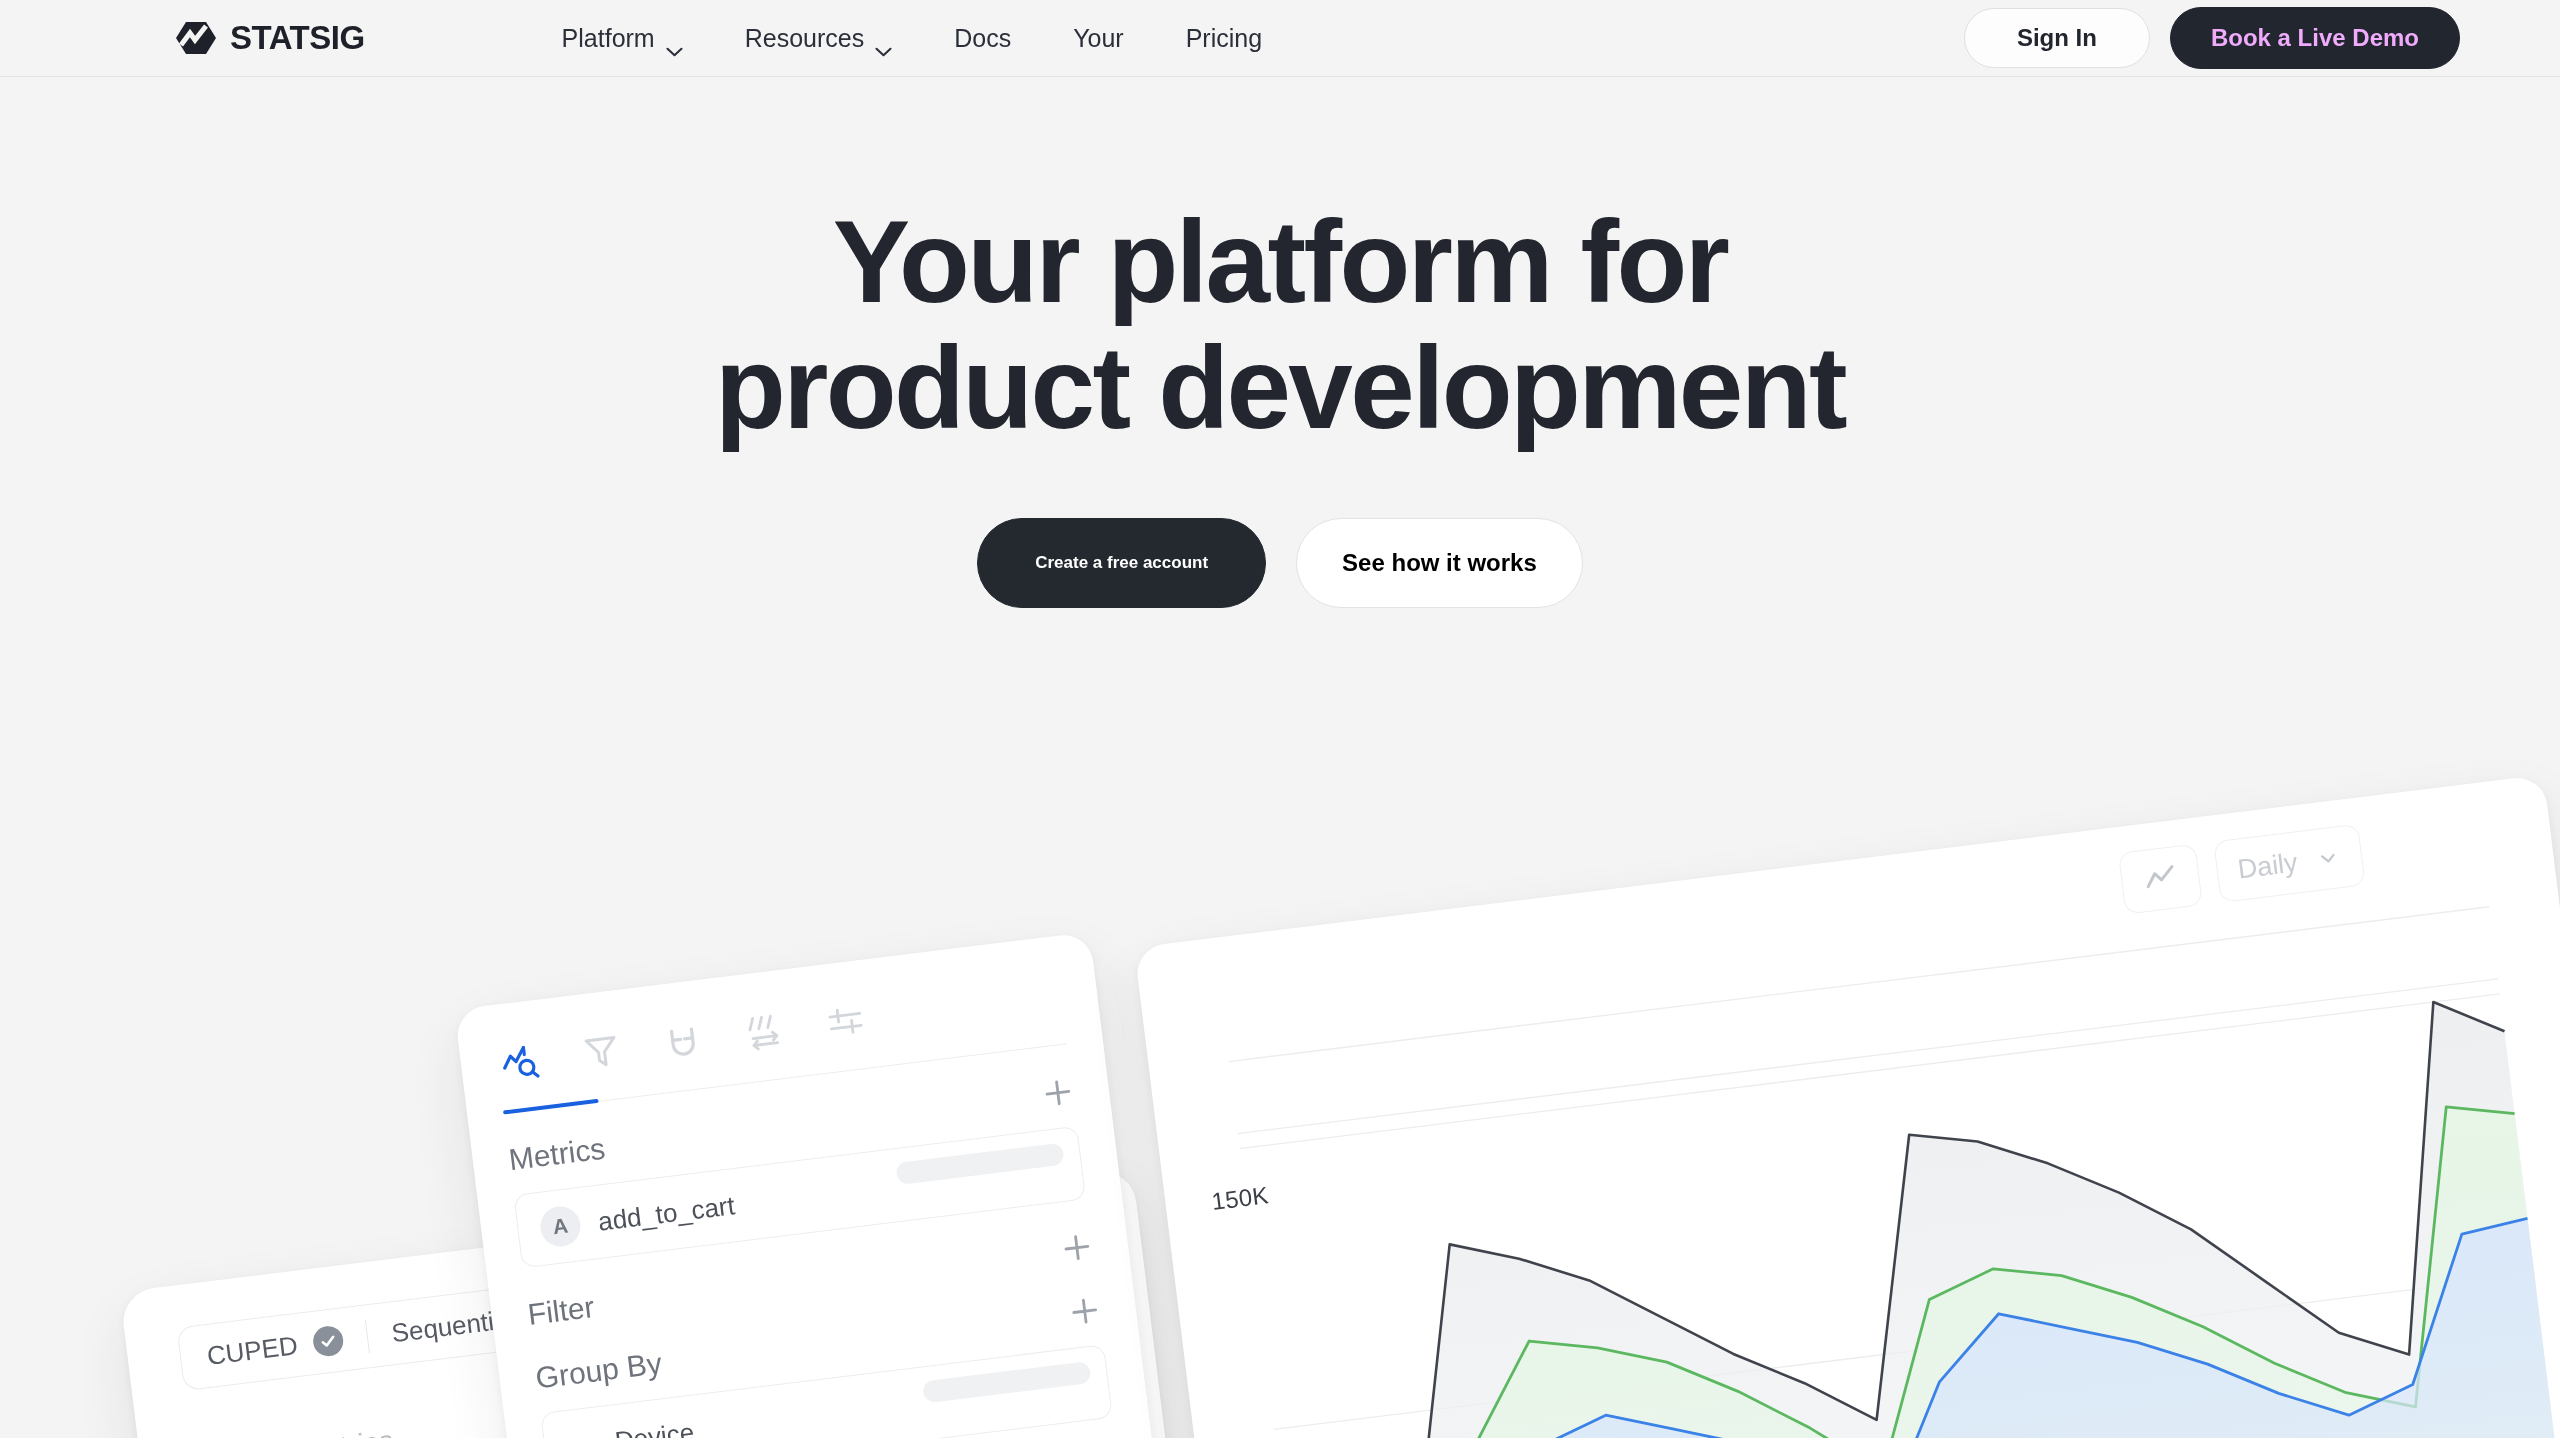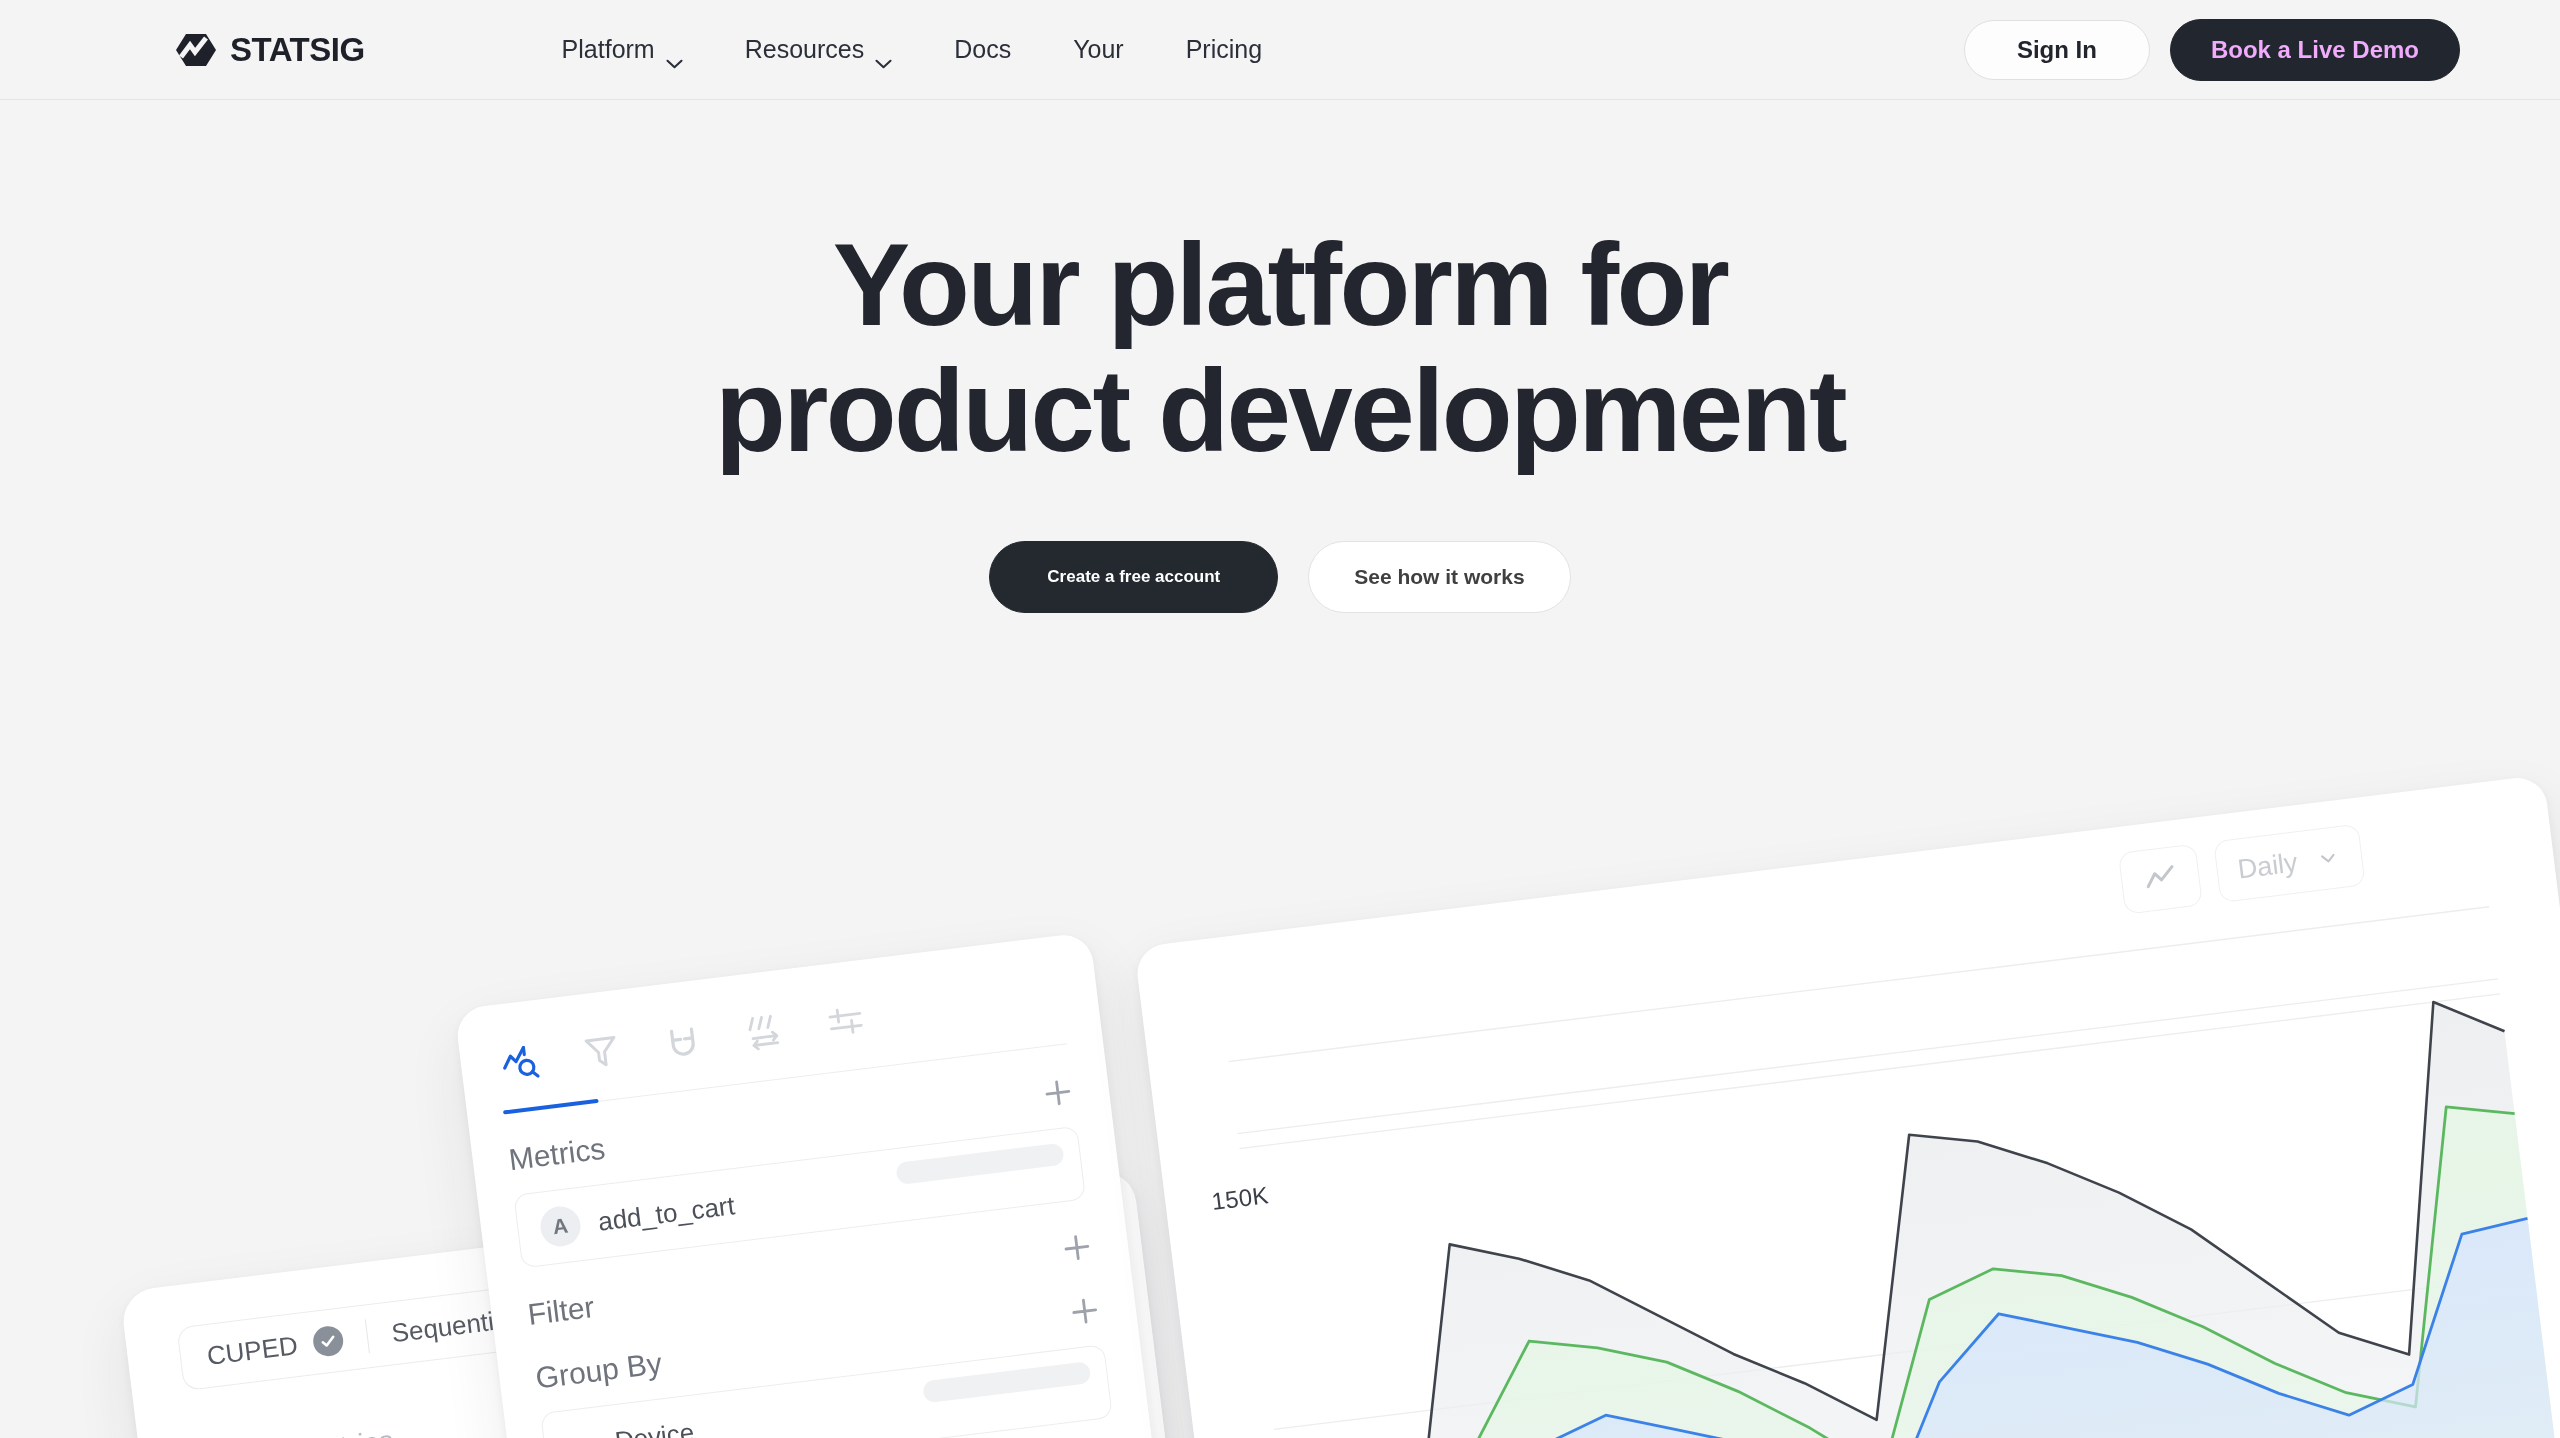--- a/index.html
+++ b/index.html
@@ -14,21 +14,21 @@
     background: #f4f4f4;
     font-family: "Liberation Sans", sans-serif;
     color: #23262f;
     position: relative;
   }
 
   
   .header {
     position: relative;
     z-index: 50;
-    height: 100px;
+    height: 77px;
     background: #f4f4f4;
     border-bottom: 1px solid #e3e3e3;
     display: flex;
     align-items: center;
     padding: 0 100px 0 176px;
   }
 
   .brand {
     display: flex;
     align-items: center;
@@ -126,24 +126,24 @@
   }
   .btn-primary {
     background: #24282f;
     color: #fff;
     border: 1px solid #24282f;
     padding: 23px 57px;
     font-size: 17px;
   }
   .btn-secondary {
     background: #fff;
-    color: #404040;
+    color: #000000;
     border: 1px solid #e3e3e3;
-    padding: 23px 45px;
-    font-size: 21px;
+    padding: 30px 45px;
+    font-size: 24px;
   }
 
   
   .stage {
     position: absolute;
     left: 0; top: 0;
     width: 2560px; height: 1438px;
     z-index: 5;
     pointer-events: none;
     overflow: hidden;

